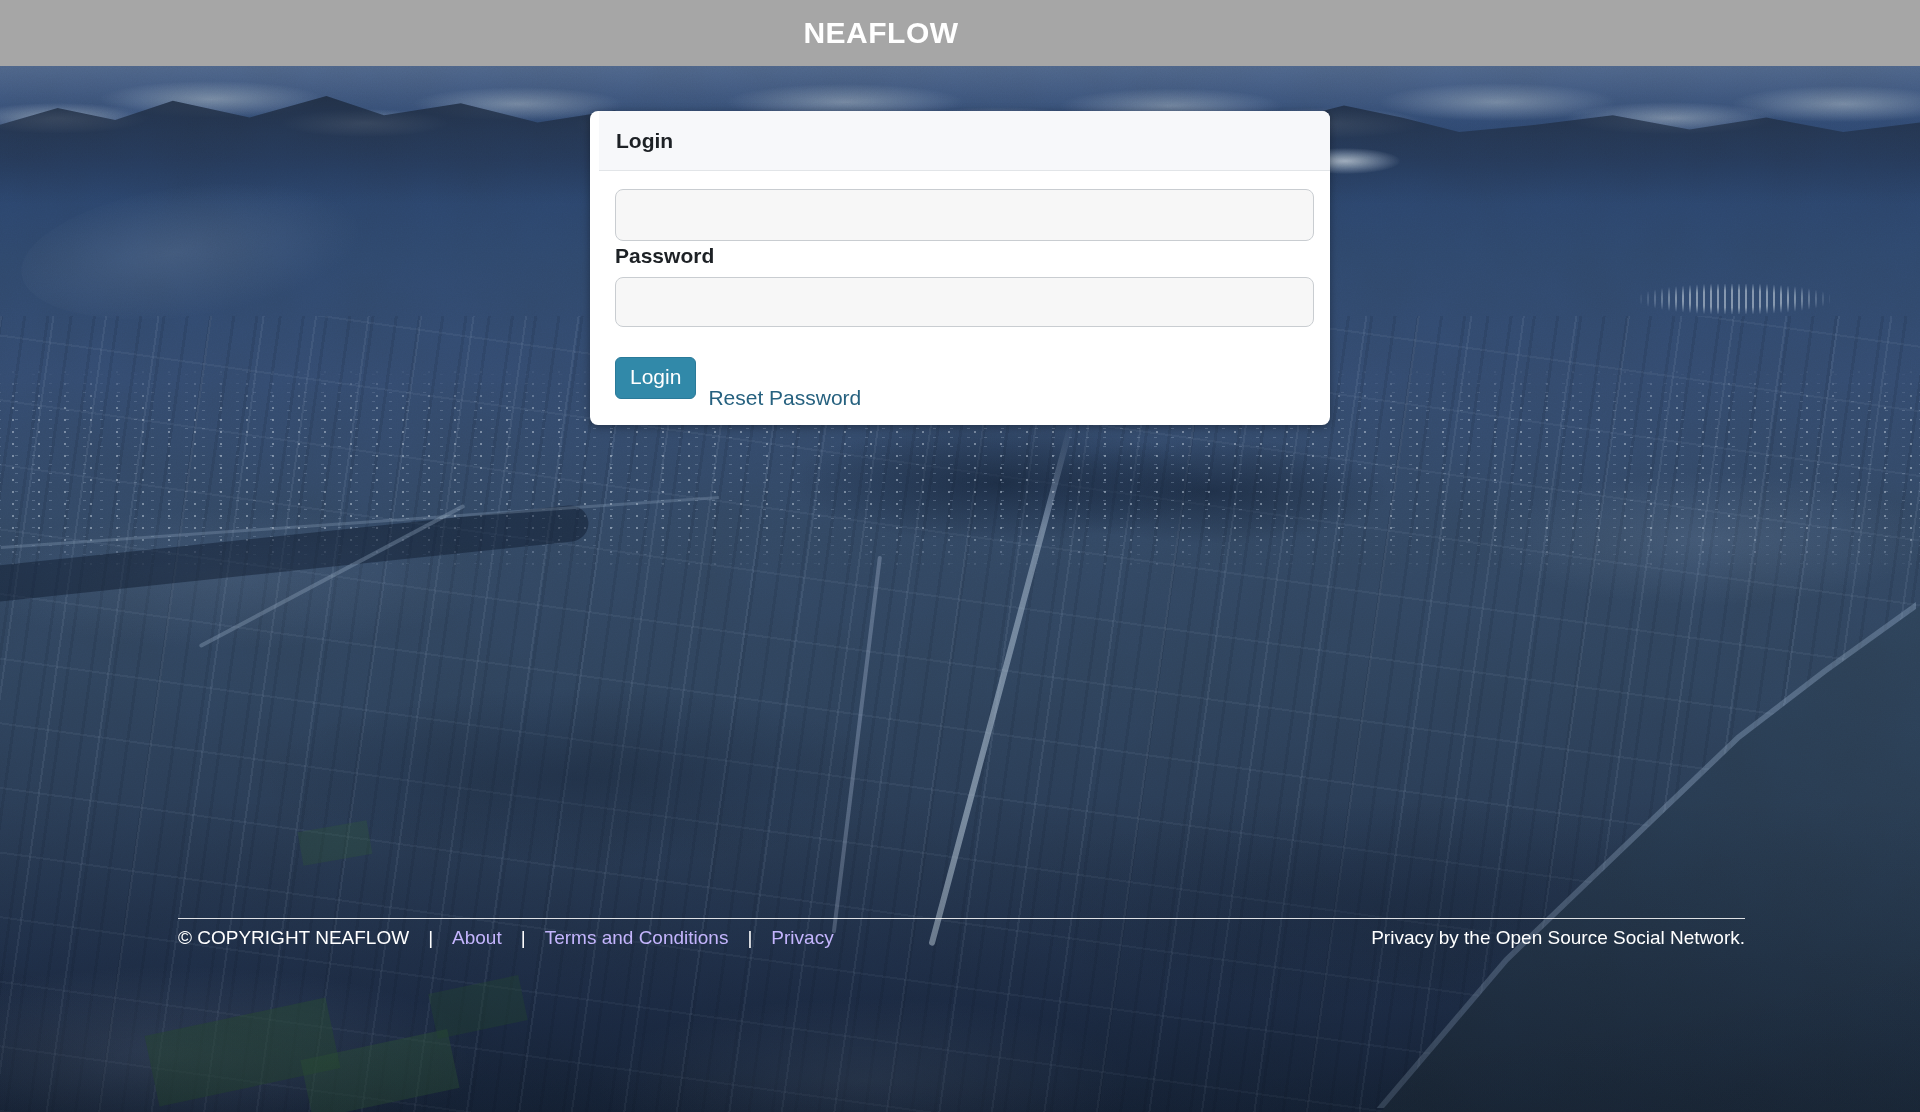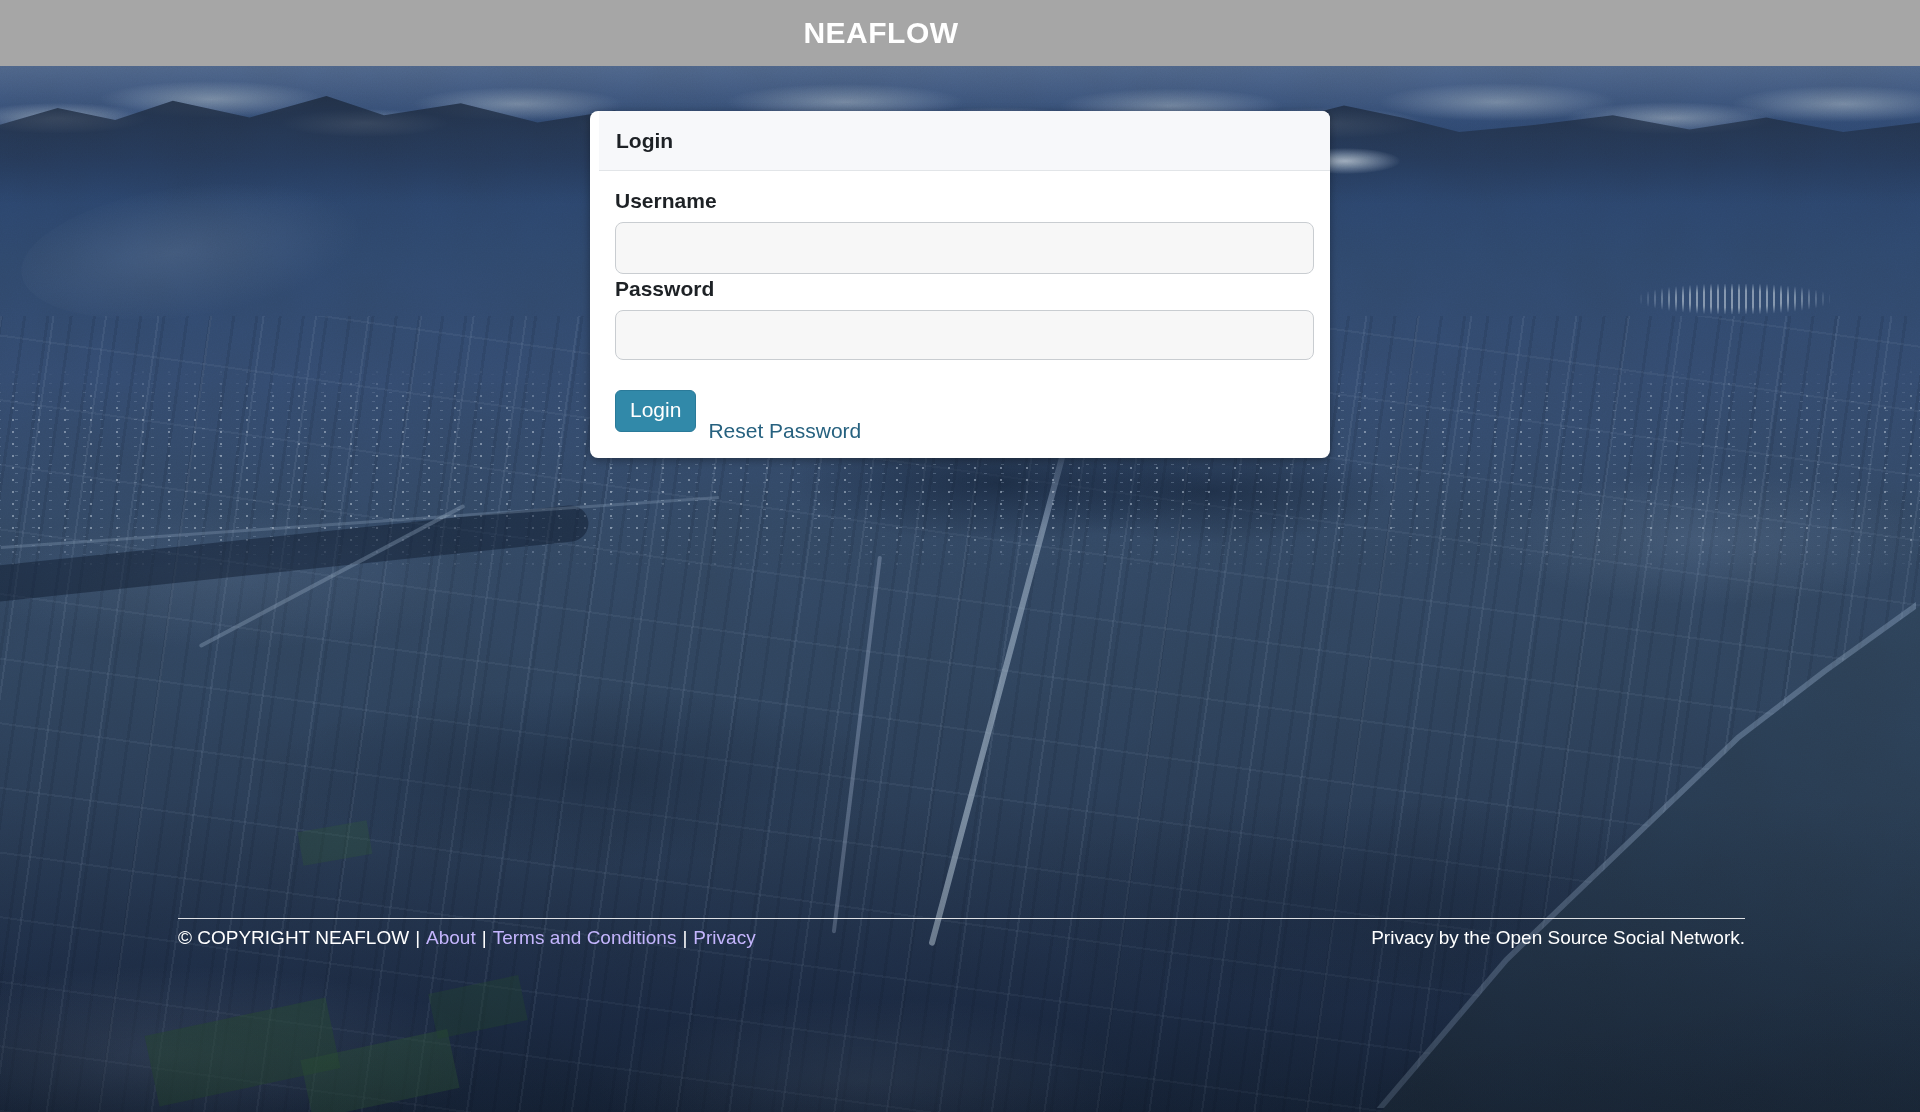--- a/index.html
+++ b/index.html
@@ -111,21 +111,21 @@
   .text-input.password { height:50px; }
   .label-gap { margin-top:3px; }
   .actions-row { margin-top:18px; display:flex; align-items:center; }
   .login-button { background:#3189a9; border:1px solid #2a7a99; border-radius:6px; color:#ffffff; font-size:21px;
     padding:7px 14px 9px 14px; cursor:pointer; font-family:"Liberation Sans", sans-serif; }
   .reset-link { margin-left:12px; font-size:21px; color:#26617f; text-decoration:none; cursor:pointer;margin-top:41px; }
 
   
   .page-footer { position:absolute; left:178px; top:918px; width:1567px; border-top:1px solid rgba(255,255,255,.85);
     padding-top:8px; display:flex; justify-content:space-between; align-items:baseline; color:#ffffff; font-size:19px; z-index:25; }
-  .footer-left { display:flex; align-items:baseline; gap:6px; }
+  .footer-left { display:flex; align-items:baseline; gap:19px; }
   .footer-sep { color:#ffffff; }
   .footer-link { color:#c4b5fd; text-decoration:none; cursor:pointer; }
   .footer-right { color:#ffffff; }
 </style>
 </head>
 <body>
 
 <div class="top-header">
   <span class="site-title">NEAFLOW</span>
 </div>
@@ -162,21 +162,20 @@
     <rect width="100%" height="100%" filter="url(#blotchNoise)"></rect>
   </svg>
   <div class="bg-vignette"></div>
 </div>
 
 <div class="login-card">
   <div class="login-card-header">
     <span class="login-card-title">Login</span>
   </div>
   <div class="login-card-body">
-    <label class="field-label">Username</label>
     <input class="text-input" type="text" value="" style="">
     <label class="field-label label-gap">Password</label>
     <input class="text-input password" type="password" value="" style="">
     <div class="actions-row">
       <button class="login-button">Login</button>
       <a class="reset-link">Reset Password</a>
     </div>
   </div>
 </div>
 

